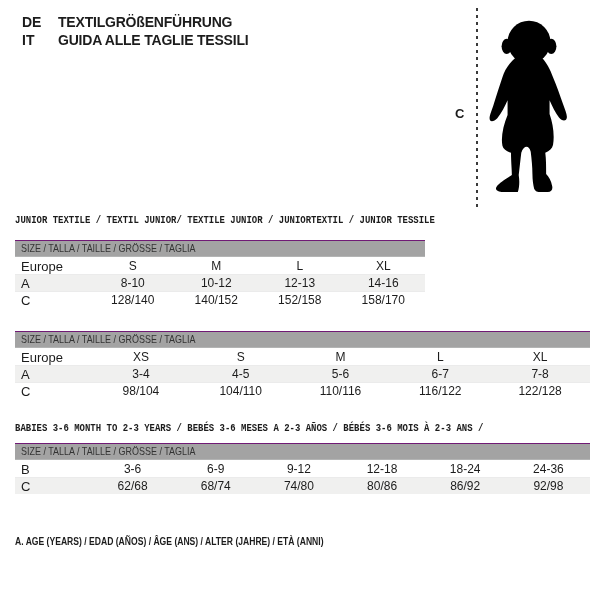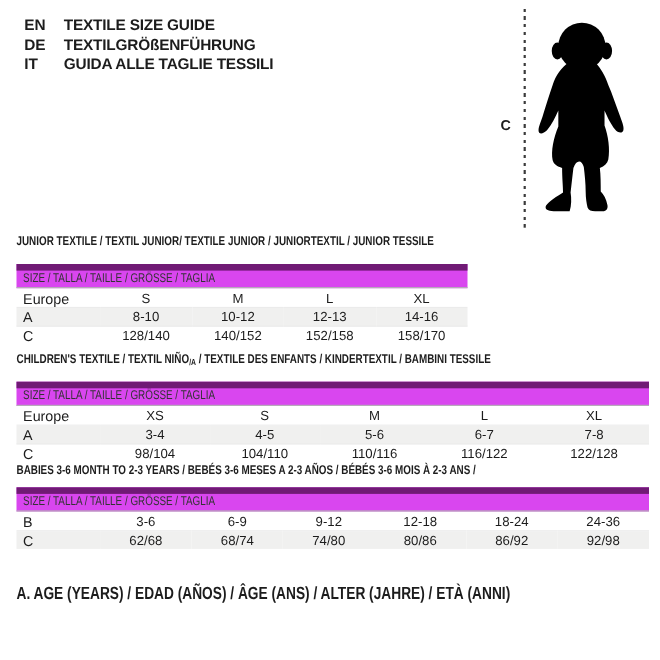--- a/index.html
+++ b/index.html
@@ -24,50 +24,47 @@
     background-image:repeating-linear-gradient(to bottom,#3a3a3a 0 3px,transparent 3px 7px);
   }
   .c-label{position:absolute;left:455px;top:106px;font-weight:bold;font-size:13px;}
   .toddler{position:absolute;left:481px;top:4px;}
 
   
   .size-section{position:absolute;left:15px;}
   .sec-1{top:213px;width:410px;}
   .sec-2{top:320px;width:575px;}
   .sec-3{top:421px;width:575px;}
-  .tbl-title{font-weight:bold;font-size:11.5px;height:16px;line-height:14px;letter-spacing:0;}
+  .tbl-title{font-weight:bold;font-size:11.5px;height:16px;line-height:14px;letter-spacing:0;font-family:Liberation Mono, monospace;}
   .tbl-title:empty{display:none;}
   .tbl-title .sub{font-size:8px;vertical-align:-2px;}
   .sec-1 .bar-wrap,.sec-2 .bar-wrap{margin-top:11px;}
   .sec-3 .bar-wrap{margin-top:6px;}
   .size-bar{
-    background:#d946ef;border-top:6px solid #701a75;border-bottom:1px solid #b3b4b4;
+    background:#a3a3a3;border-top:1px solid #701a75;border-bottom:1px solid #b3b4b4;
     height:15px;line-height:15px;padding-left:6px;box-sizing:content-box;
     font-size:11.5px;color:#333;
   }
   table.size-grid{border-collapse:collapse;table-layout:fixed;width:100%;margin-top:1px;}
   table.size-grid td{
     height:16px;font-size:12px;text-align:center;padding:0;
     border-bottom:1px solid #ebebeb;vertical-align:middle;
   }
   table.size-grid tr:last-child td{border-bottom:none;}
   table.size-grid td.rowlabel{width:70px;text-align:left;padding-left:6px;font-size:13px;}
   table.size-grid tr.shaded{background:#f0f0ef;}
 
   
   .footnotes{position:absolute;left:15px;top:533px;}
-  .footnote{height:17px;line-height:16px;font-weight:bold;font-size:16px;}
+  .footnote{height:17px;line-height:16px;font-weight:bold;font-size:11px;}
 </style>
 </head>
 <body>
 
 <div class="lang-block">
-  <div class="lang-row">
-    <span class="lang-code">EN</span><span class="lang-label">TEXTILE SIZE GUIDE</span>
-  </div>
   <div class="lang-row">
     <span class="lang-code">DE</span><span class="lang-label">TEXTILGRÖßENFÜHRUNG</span>
   </div>
   <div class="lang-row">
     <span class="lang-code">IT</span><span class="lang-label">GUIDA ALLE TAGLIE TESSILI</span>
   </div>
 </div>
 
 <div class="dotline"></div>
 <div class="c-label">C</div>
@@ -136,21 +133,20 @@
             <td>140/152</td>
             <td>152/158</td>
             <td>158/170</td>
           </tr>
         </tbody>
       </table>
   </div>
 </div>
 
 <div class="size-section sec-2">
-  <div class="tbl-title"><span class="cond"><span>CHILDREN'S TEXTILE / TEXTIL NIÑO</span><span class="sub">/A</span><span> / TEXTILE DES ENFANTS / KINDERTEXTIL / BAMBINI TESSILE</span></span></div>
   <div class="bar-wrap">
     <div class="size-bar"><span class="cond">SIZE / TALLA / TAILLE / GRÖSSE / TAGLIA</span></div>
     <table class="size-grid">
         <tbody>
           <tr>
             <td class="rowlabel">Europe</td>
             <td>XS</td>
             <td>S</td>
             <td>M</td>
             <td>L</td>

